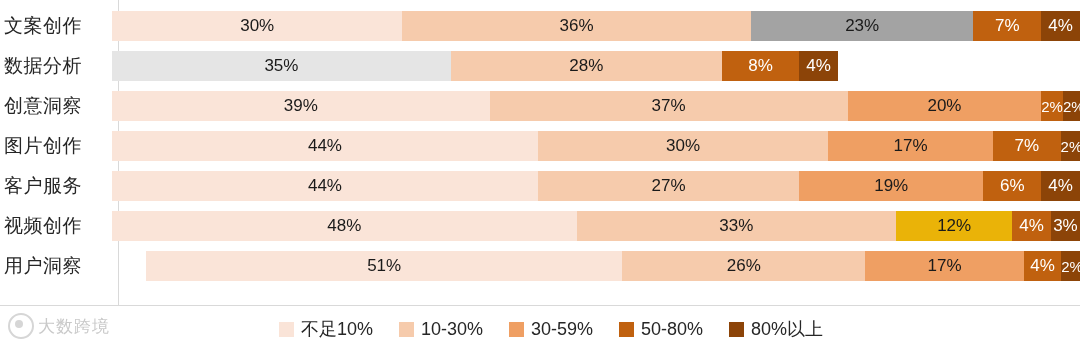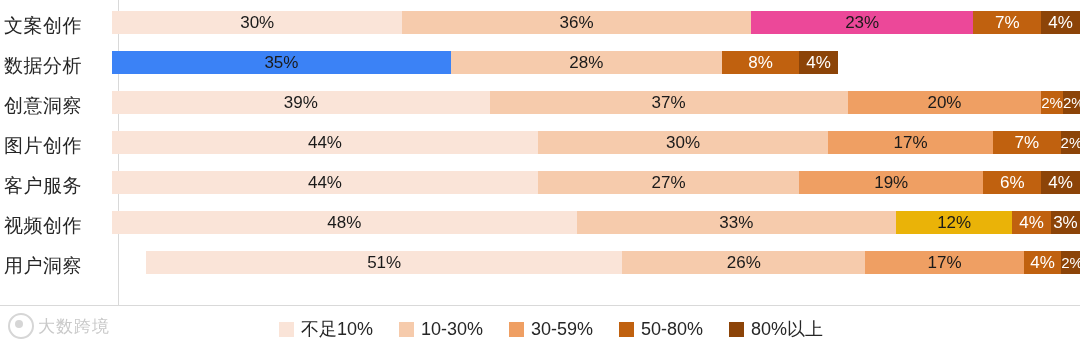--- a/index.html
+++ b/index.html
@@ -45,21 +45,21 @@
     letter-spacing: 0.5px;
   }
   .bar-wrap {
     position: relative;
     flex: 1 1 auto;
     height: 30px;
     display: flex;
     align-items: stretch;
   }
   .seg {
-    height: 23px;
+    height: 30px;
     display: flex;
     align-items: center;
     justify-content: center;
     box-sizing: border-box;
     font-size: 17px;
     color: #1a1a1a;
     white-space: nowrap;
     overflow: visible;
   }
   .seg.dark-text {
@@ -144,35 +144,35 @@
     <div id="rows">
         <div class="row" style="top: 6px;">
           <div class="cat-label">文案创作</div>
           <div class="bar-wrap">
             <div class="seg" style="background: rgb(250, 228, 216); flex: 0 0 30%;">
               <span>30%</span>
             </div>
             <div class="seg" style="background: rgb(246, 203, 172); flex: 0 0 36%;">
               <span>36%</span>
             </div>
-            <div class="seg" style="background: #ec4899; flex: 0 0 23%;">
+            <div class="seg" style="background: #a3a3a3; flex: 0 0 23%;">
               <span>23%</span>
             </div>
             <div class="seg dark-text" style="background: rgb(192, 97, 15); flex: 0 0 7%;">
               <span>7%</span>
             </div>
             <div class="seg dark-text" style="background: rgb(140, 68, 8); flex: 0 0 4%;">
               <span>4%</span>
             </div>
           </div>
         </div>
         <div class="row" style="top: 46px;">
           <div class="cat-label">数据分析</div>
           <div class="bar-wrap">
-            <div class="seg" style="background: #3b82f6; flex: 0 0 35%;">
+            <div class="seg" style="background: #e5e5e5; flex: 0 0 35%;">
               <span>35%</span>
             </div>
             <div class="seg" style="background: rgb(246, 203, 172); flex: 0 0 28%;">
               <span>28%</span>
             </div>
             <div class="seg dark-text" style="background: rgb(192, 97, 15); flex: 0 0 8%;">
               <span>8%</span>
             </div>
             <div class="seg dark-text" style="background: rgb(140, 68, 8); flex: 0 0 4%;">
               <span>4%</span>

